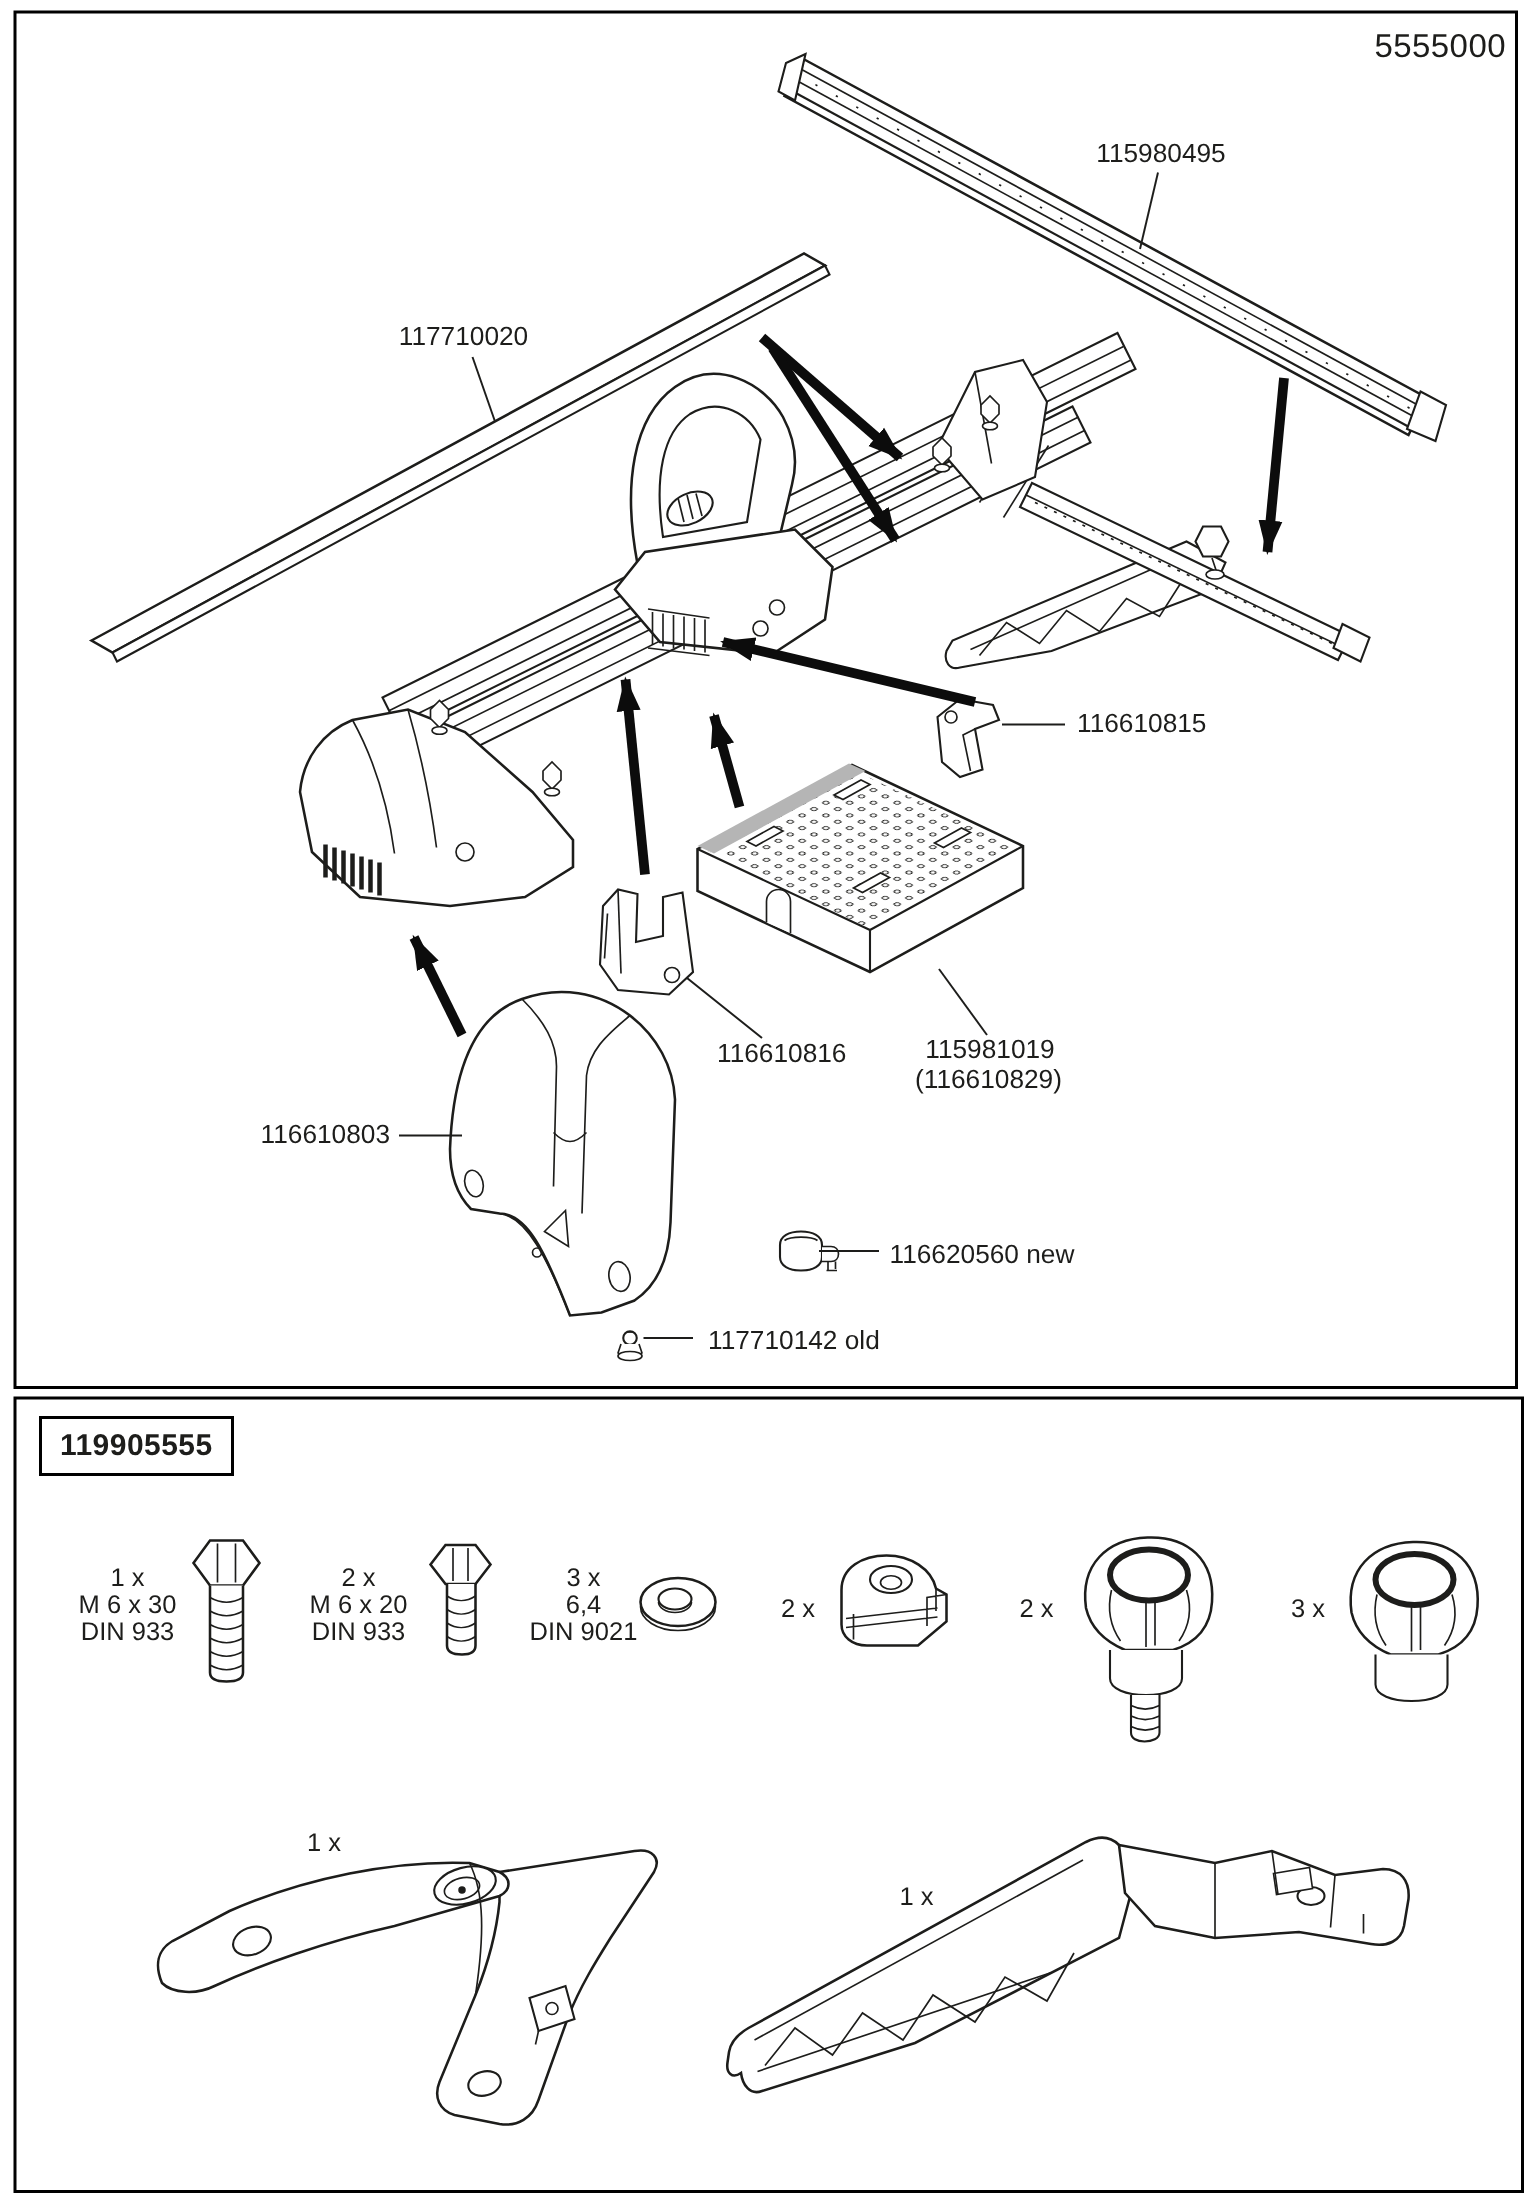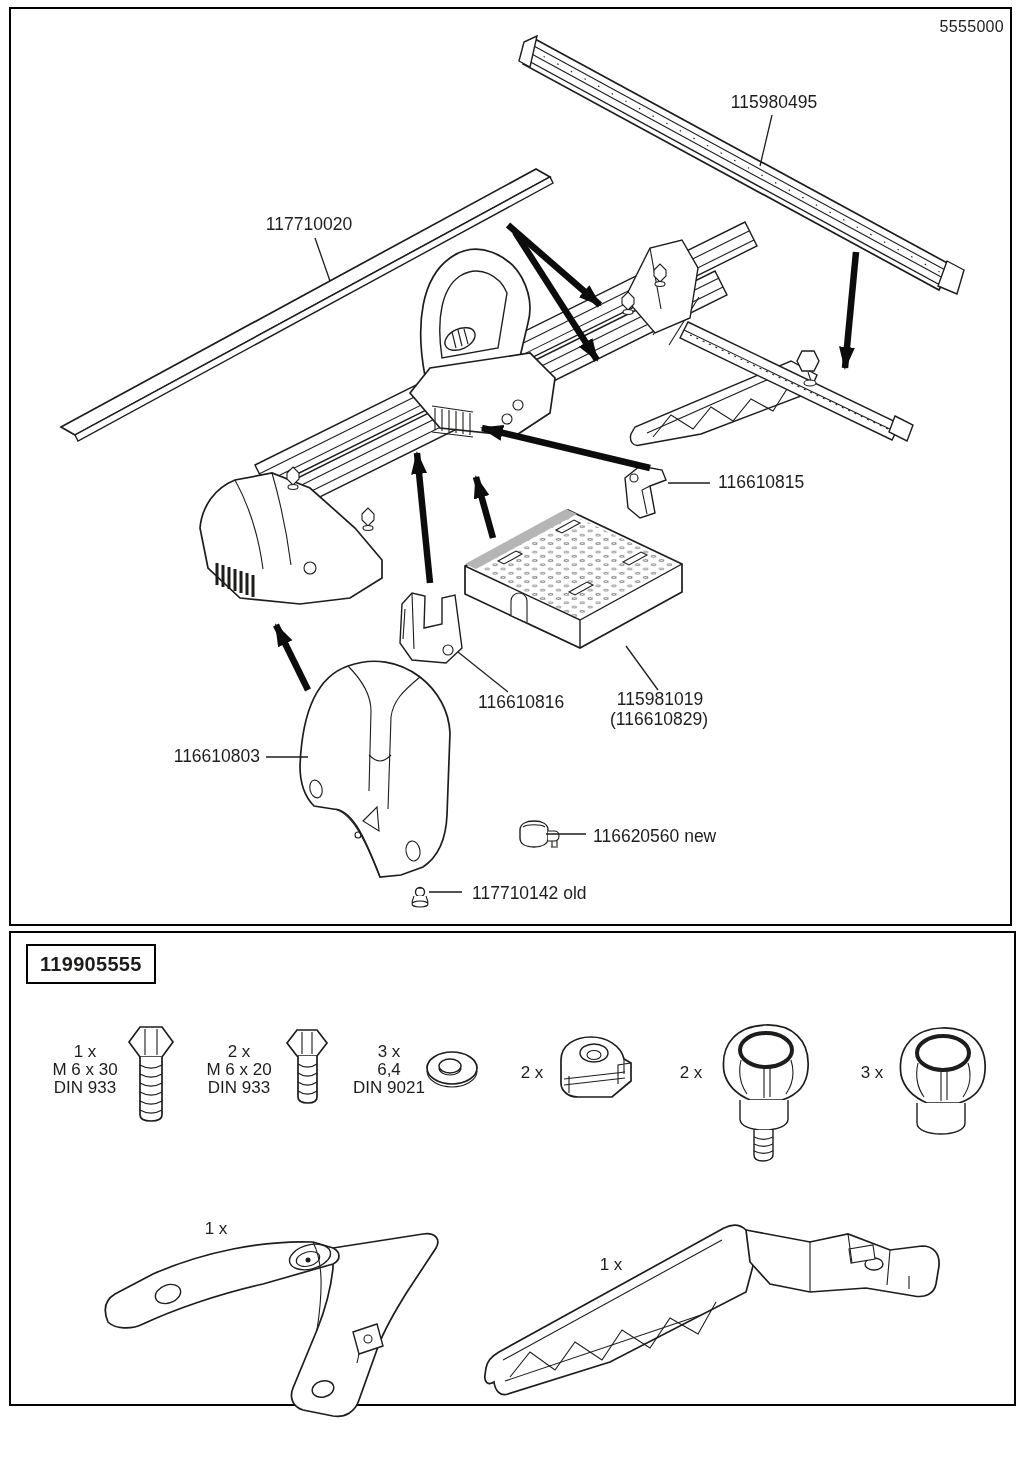--- a/index.html
+++ b/index.html
@@ -3,23 +3,23 @@
 <meta charset="utf-8">
 <style>
   html,body{margin:0;padding:0;}
   body{
     width:1024px;height:1470px;position:relative;background:#fff;
     font-family:"Liberation Sans",sans-serif;color:#1d1d1b;
     -webkit-font-smoothing:antialiased;
   }
   .panel{position:absolute;border:2px solid #000;background:#fff;box-sizing:border-box;}
   #panel-top{left:9px;top:7px;width:1003px;height:919px;}
-  #panel-bottom{left:9px;top:931px;width:1007px;height:475px;}
+  #panel-bottom{left:9px;top:931px;width:1007px;height:531px;}
   .panel > svg{position:absolute;left:0;top:0;}
-  .docnum{position:absolute;top:9px;right:6px;font-size:16px;letter-spacing:.3px;}
+  .docnum{position:absolute;top:9px;right:6px;font-size:22px;letter-spacing:.3px;}
   .kitbox{
     position:absolute;left:15px;top:11px;border:2px solid #000;
     padding:7px 12px 6px 12px;font-size:20px;font-weight:bold;letter-spacing:.3px;background:#fff;
   }
   svg text{font-family:"Liberation Sans",sans-serif;fill:#1d1d1b;}
   .lbl{font-size:17.5px;}
   .qty{font-size:17px;}
   .ln{stroke:#1d1d1b;fill:none;}
   .w17{stroke-width:1.7;}
   .w14{stroke-width:1.4;}

